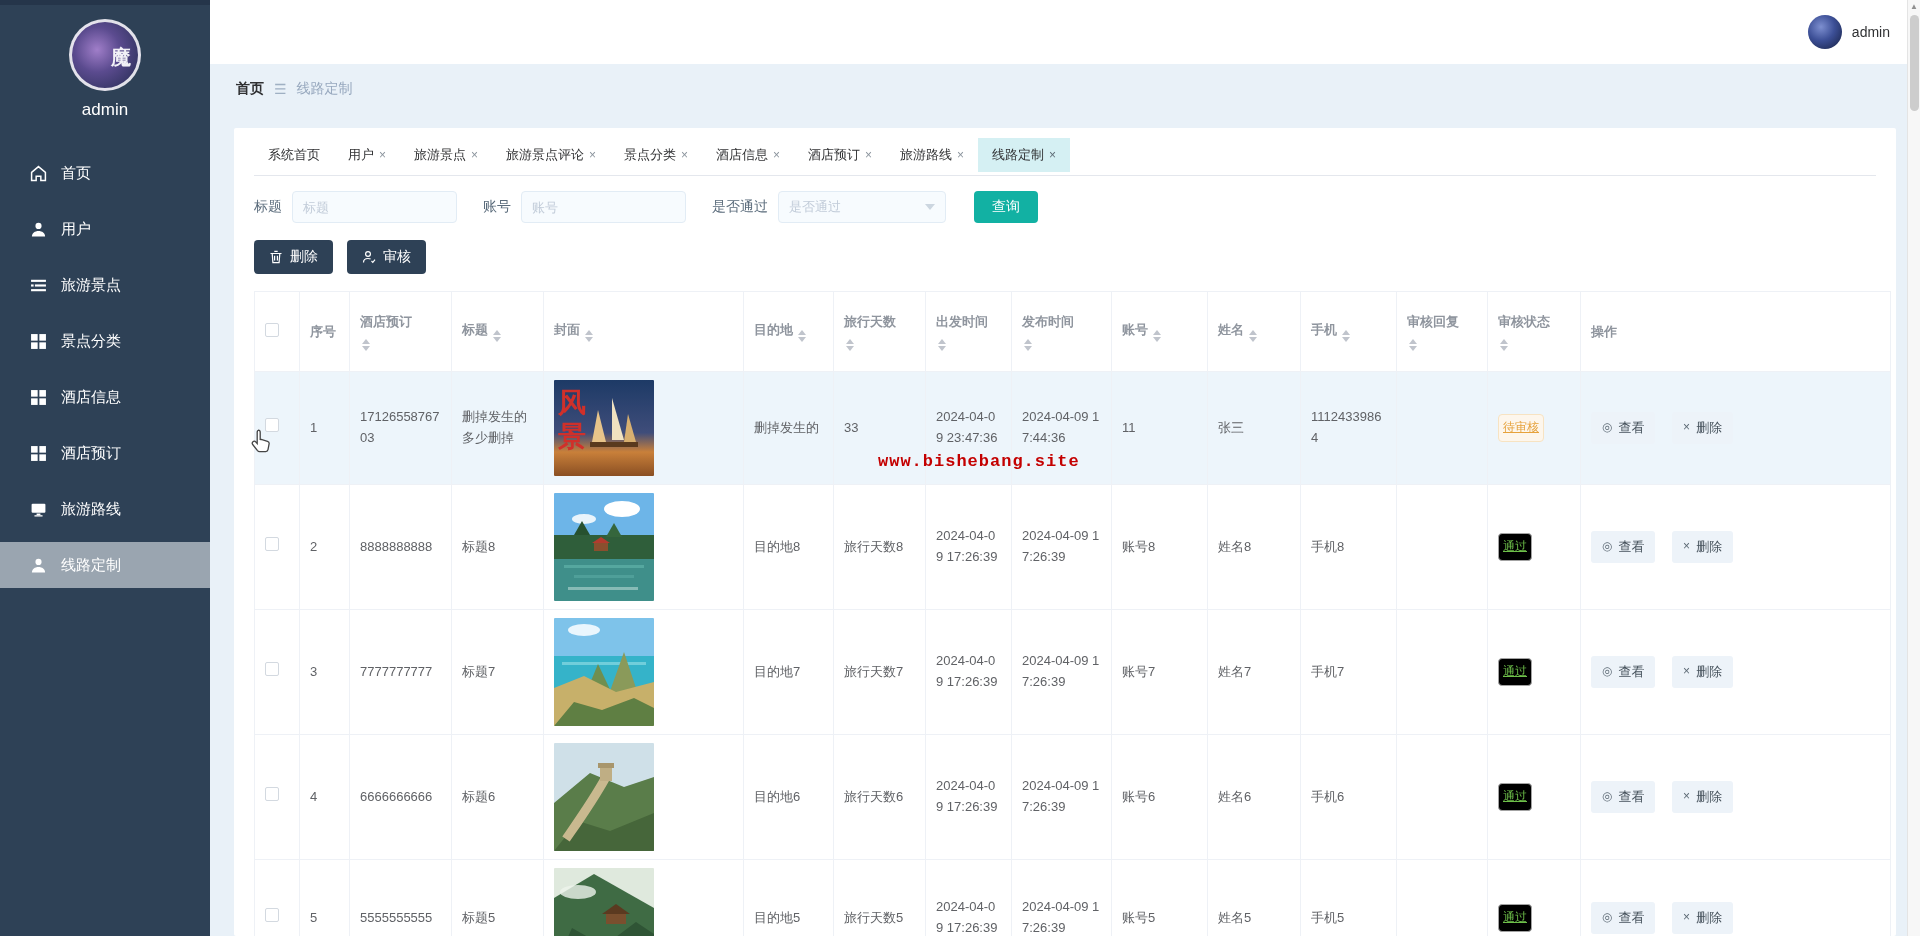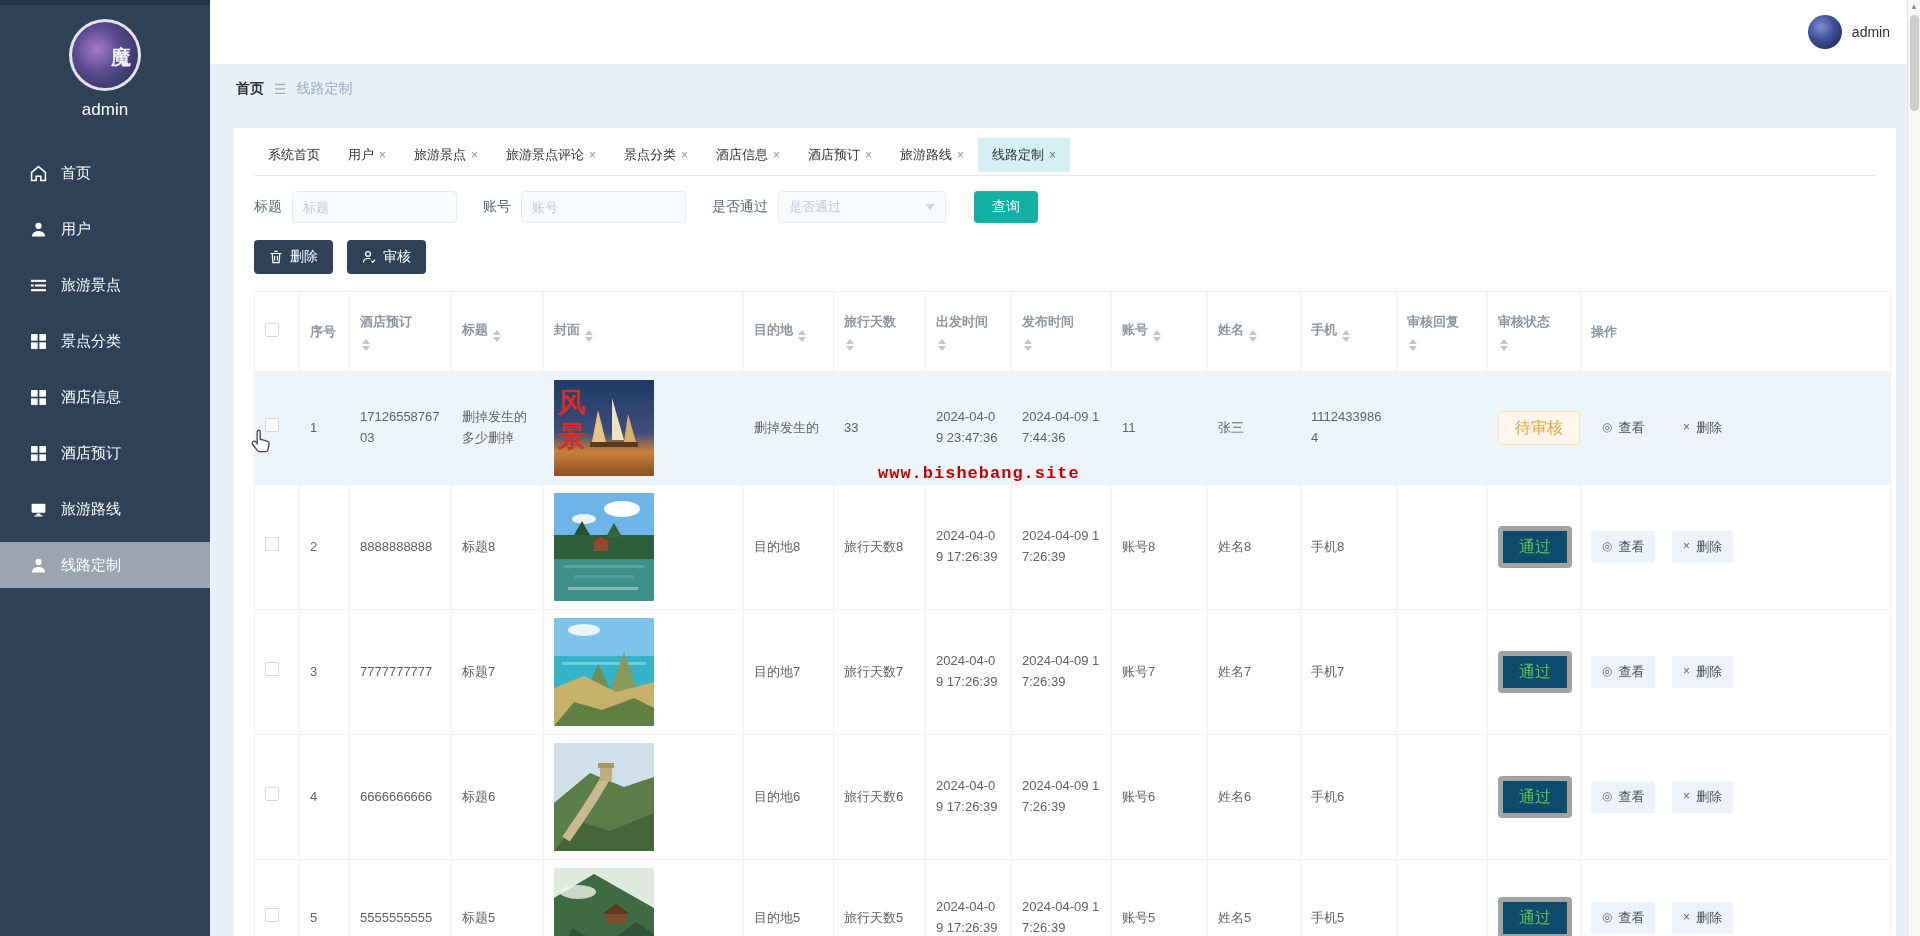--- a/index.html
+++ b/index.html
@@ -66,29 +66,29 @@
   tr.row.r1 td { height:100px; background:#edf5fb; }
   .caret { display:inline-flex; flex-direction:column; gap:2px; margin-left:5px; vertical-align:-1px; cursor:pointer; }
   .caret i { display:block; width:0; height:0; border-left:4px solid transparent; border-right:4px solid transparent; }
   .caret .up { border-bottom:5px solid #c0c4cc; }
   .caret .down { border-top:5px solid #c0c4cc; }
   .th-stack .caret { margin:3px 0 0 2px; }
   .th-stack .lbl { display:block; }
   .checkbox { display:inline-block; width:14px; height:14px; border:1px solid #d3d9e0; border-radius:2px; background:#fff; cursor:pointer; }
   .cover-svg { display:block; border-radius:1px; }
 
-  .badge { display:inline-block; padding:3px 16px; font-size:16px; border-radius:4px; white-space:nowrap; }
+  .badge { display:inline-block; padding:3px 4px; font-size:12px; border-radius:4px; white-space:nowrap;text-decoration:underline; }
   .badge.pending { color:#e6a23c; background:#fdf6ec; border:1px solid #f7e3c2; }
-  .badge.pass { color:#6ec04a; background:#0c4a6e; border:5px solid #a3a3a3; }
+  .badge.pass { color:#6ec04a; background:#000000; border:1px solid #a3a3a3; }
 
   .act-btn { display:inline-flex; align-items:center; gap:6px; background:#edf3f9; color:#46525c; border-radius:3px; padding:6px 11px; font-size:13px; cursor:pointer; margin-right:13px; white-space:nowrap; }
   .act-btn .ico { font-size:12px; color:#5d6a75; }
 
   
-  .watermark { position:absolute; left:878px; top:464px; color:#c40000; font-family:"Liberation Mono", monospace; font-size:17px; font-weight:bold; z-index:40; letter-spacing:1px; }
+  .watermark { position:absolute; left:878px; top:452px; color:#c40000; font-family:"Liberation Mono", monospace; font-size:17px; font-weight:bold; z-index:40; letter-spacing:1px; }
   .cursor-hand { position:absolute; left:250px; top:428px; z-index:60; }
   .scrollbar { position:absolute; right:0; top:0; width:13px; height:100%; background:#f7f7f7; border-left:1px solid #e4e4e4; z-index:100; }
   .sb-arrow { height:13px; text-align:center; font-size:8px; line-height:13px; color:#8f8f8f; cursor:pointer; }
   .sb-thumb { position:absolute; left:2px; top:15px; width:9px; height:96px; background:#cdcdcd; border-radius:5px; cursor:pointer; }
 </style>
 </head>
 <body>
 
 <aside class="sidebar">
   <div class="sidebar-strip"></div>

